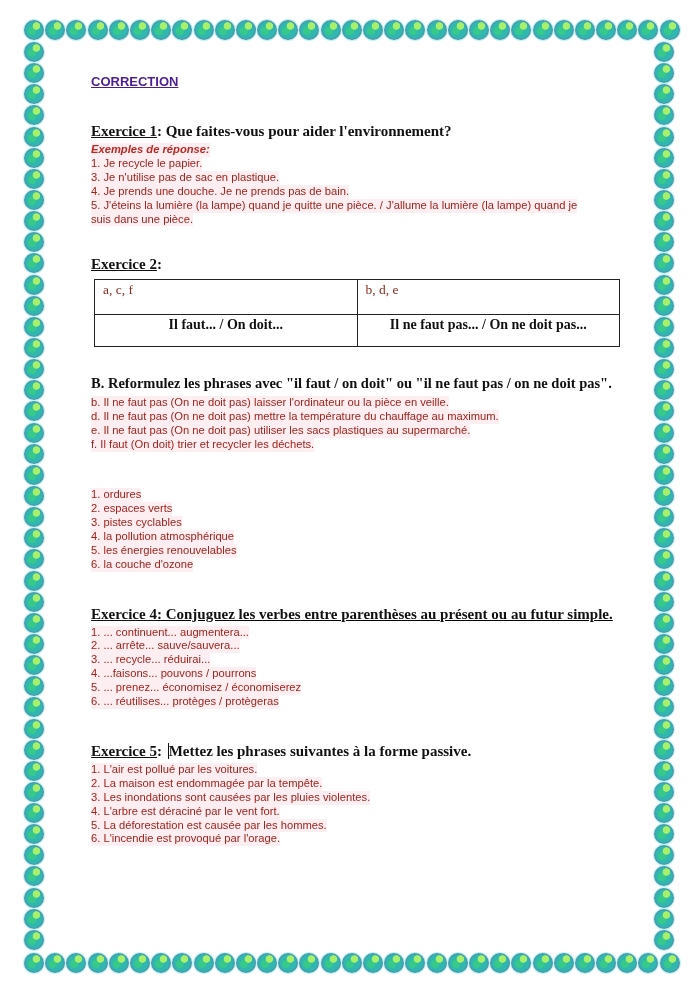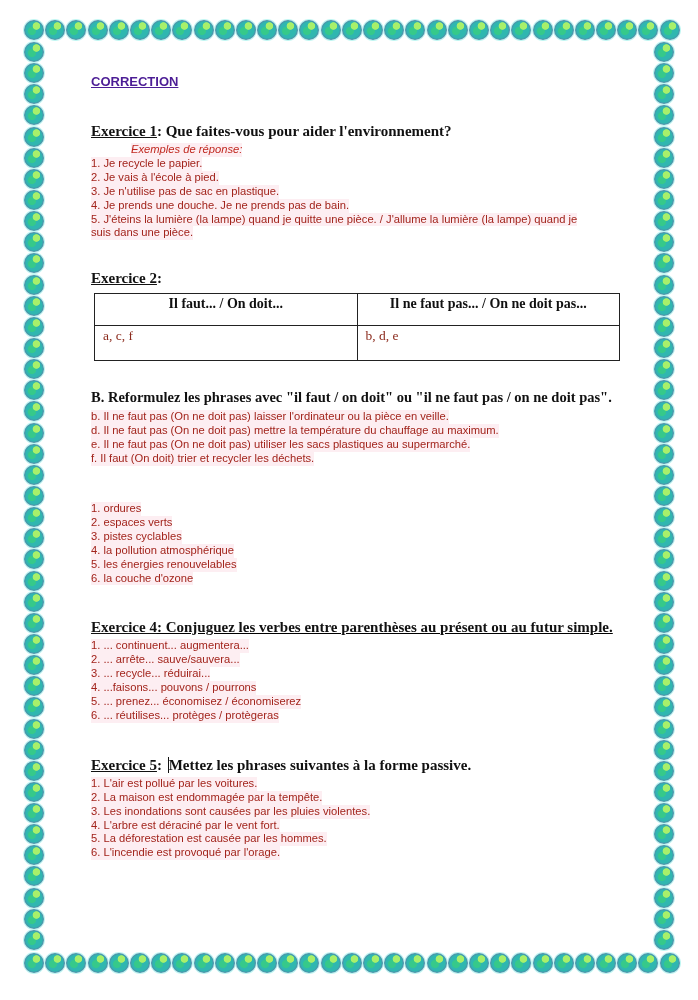--- a/index.html
+++ b/index.html
@@ -19,21 +19,21 @@
     .bottom { top: 953px; left: 24px; gap: 1.2px; }
     .left { top: 42px; left: 24px; gap: 1.15px; }
     .right { top: 42px; left: 654px; gap: 1.15px; }
 
     .content { position: absolute; left: 91px; top: 74px; width: 540px; }
     .corr { font-weight: bold; text-decoration: underline; font-size: 13px; color: #4c1d95; margin: 0 0 34px 0; }
     .ex-title { font-family: "Liberation Serif", serif; font-weight: bold; font-size: 15px; color: #111; margin: 16px 0 3px 0; }
     .ex-title .ex-name { text-decoration: underline; }
     .answers { font-size: 11.2px; color: #a2241c; line-height: 13.9px; }
     .answers .line { background: #fdeef2; display: inline-block; }
-    .answers .sub { font-style: italic; font-weight: normal; color: #c0281f; margin-left: 40px; }
+    .answers .sub { font-style: italic; font-weight: bold; color: #c0281f; }
     .section { margin-bottom: 30px; }
     .ex2 .ex-title { margin-bottom: 6px; }
     .subtitle { font-family: "Liberation Serif", serif; font-weight: bold; font-size: 14.5px; color: #111; margin: 0 0 2px 0; }
     table.cols { border-collapse: collapse; width: 526px; margin-left: 3px; font-family: "Liberation Serif", serif; margin-bottom: 28px; }
     table.cols th, table.cols td { border: 1.4px solid #222; width: 50%; }
     table.cols th { font-size: 14px; font-weight: bold; height: 28px; text-align: center; vertical-align: top; padding-top: 2px; color: #111; }
     table.cols td { font-size: 13.5px; height: 30px; vertical-align: top; padding: 2px 8px; color: #8b2a1c; }
     .cursor { border-left: 1.5px solid #111; margin-left: 2px; }
   </style>
 </head>
@@ -197,39 +197,38 @@
   </div>
 
 <div class="content">
   <div class="corr">CORRECTION</div>
 
   <div class="section">
     <div class="ex-title"><span class="ex-name">Exercice 1</span><span>: Que faites-vous pour aider l'environnement?</span></div>
     <div class="answers">
       <div><span class="line sub">Exemples de réponse:</span></div>
       <div><span class="line">1. Je recycle le papier.</span></div>
-      <div><span class="line">2. Je vais à l'école à pied.</span></div>
       <div><span class="line">3. Je n'utilise pas de sac en plastique.</span></div>
       <div><span class="line">4. Je prends une douche. Je ne prends pas de bain.</span></div>
       <div><span class="line">5. J'éteins la lumière (la lampe) quand je quitte une pièce. / J'allume la lumière (la lampe) quand je</span></div>
       <div><span class="line">suis dans une pièce.</span></div>
     </div>
   </div>
 
   <div class="section ex2" style="margin-bottom:26px;">
     <div class="ex-title"><span class="ex-name">Exercice 2</span><span>:</span></div>
     <table class="cols">
       <tbody>
           <tr>
+        <td>a, c, f</td>
+        <td>b, d, e</td>
+      </tr>
+      <tr>
         <th>Il faut... / On doit...</th>
         <th>Il ne faut pas... / On ne doit pas...</th>
-      </tr>
-      <tr>
-        <td>a, c, f</td>
-        <td>b, d, e</td>
       </tr>
     </tbody>
       </table>
     <div class="subtitle" style="margin-bottom:4px;">B. Reformulez les phrases avec "il faut / on doit" ou "il ne faut pas / on ne doit pas".</div>
     <div class="answers">
       <div><span class="line">b. Il ne faut pas (On ne doit pas) laisser l'ordinateur ou la pièce en veille.</span></div>
       <div><span class="line">d. Il ne faut pas (On ne doit pas) mettre la température du chauffage au maximum.</span></div>
       <div><span class="line">e. Il ne faut pas (On ne doit pas) utiliser les sacs plastiques au supermarché.</span></div>
       <div><span class="line">f. Il faut (On doit) trier et recycler les déchets.</span></div>
     </div>

